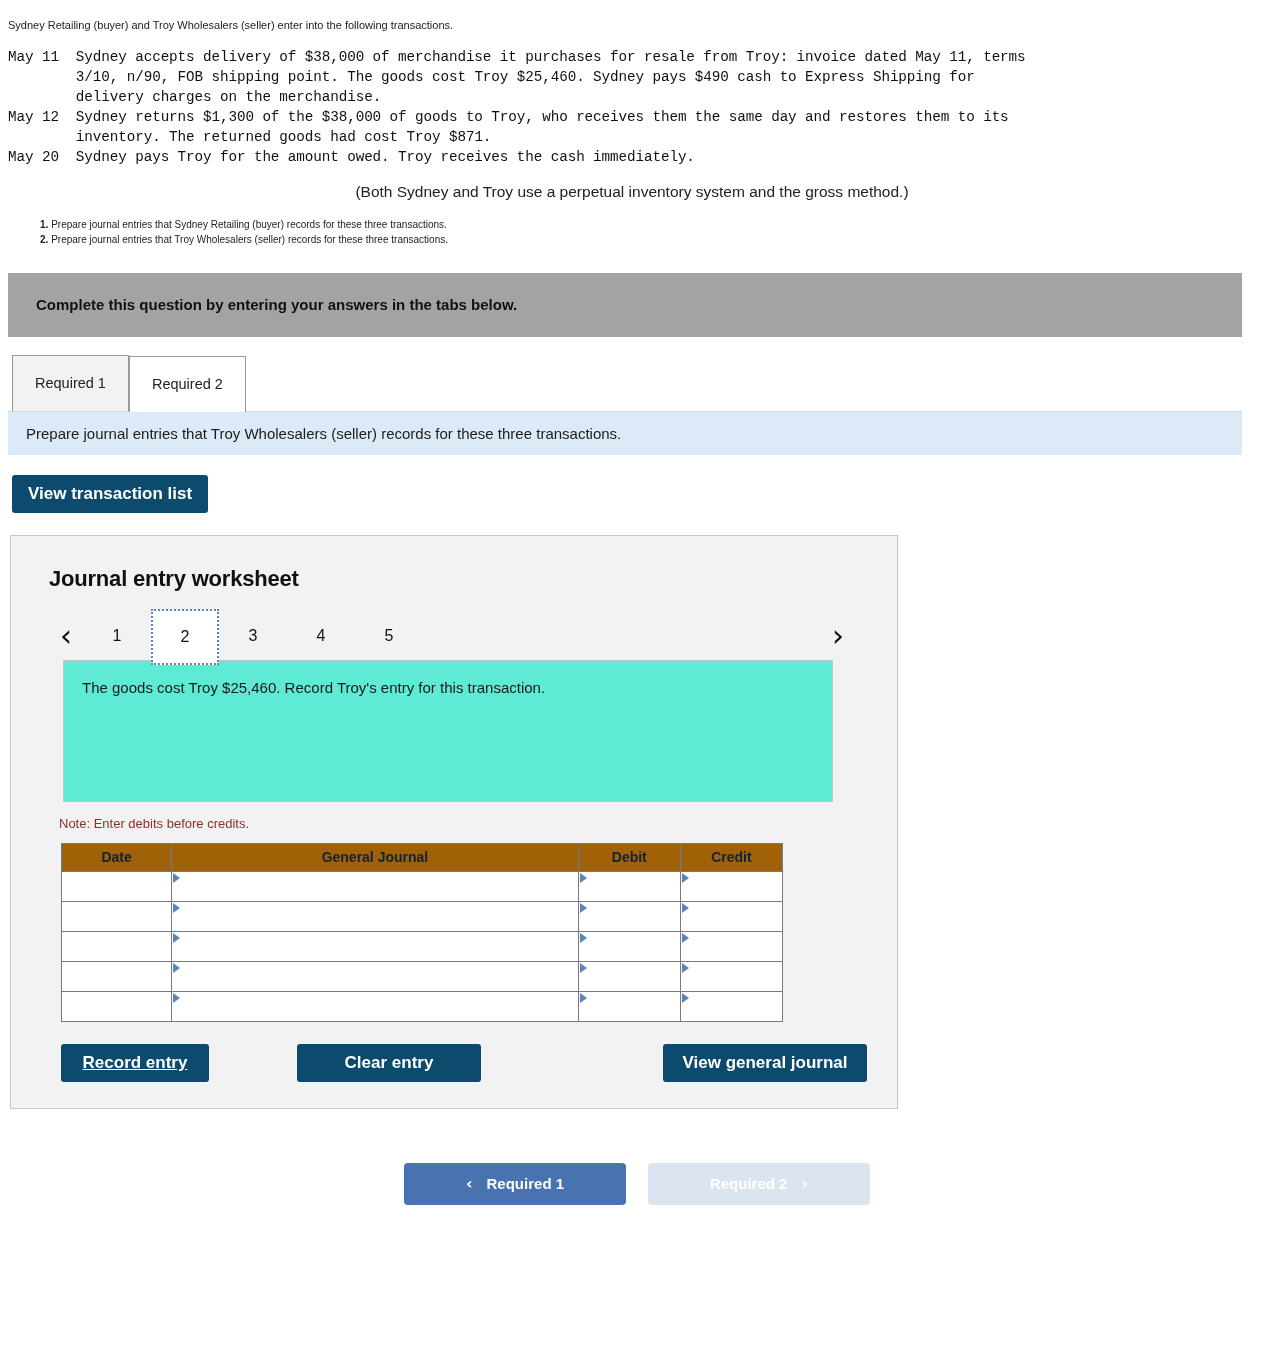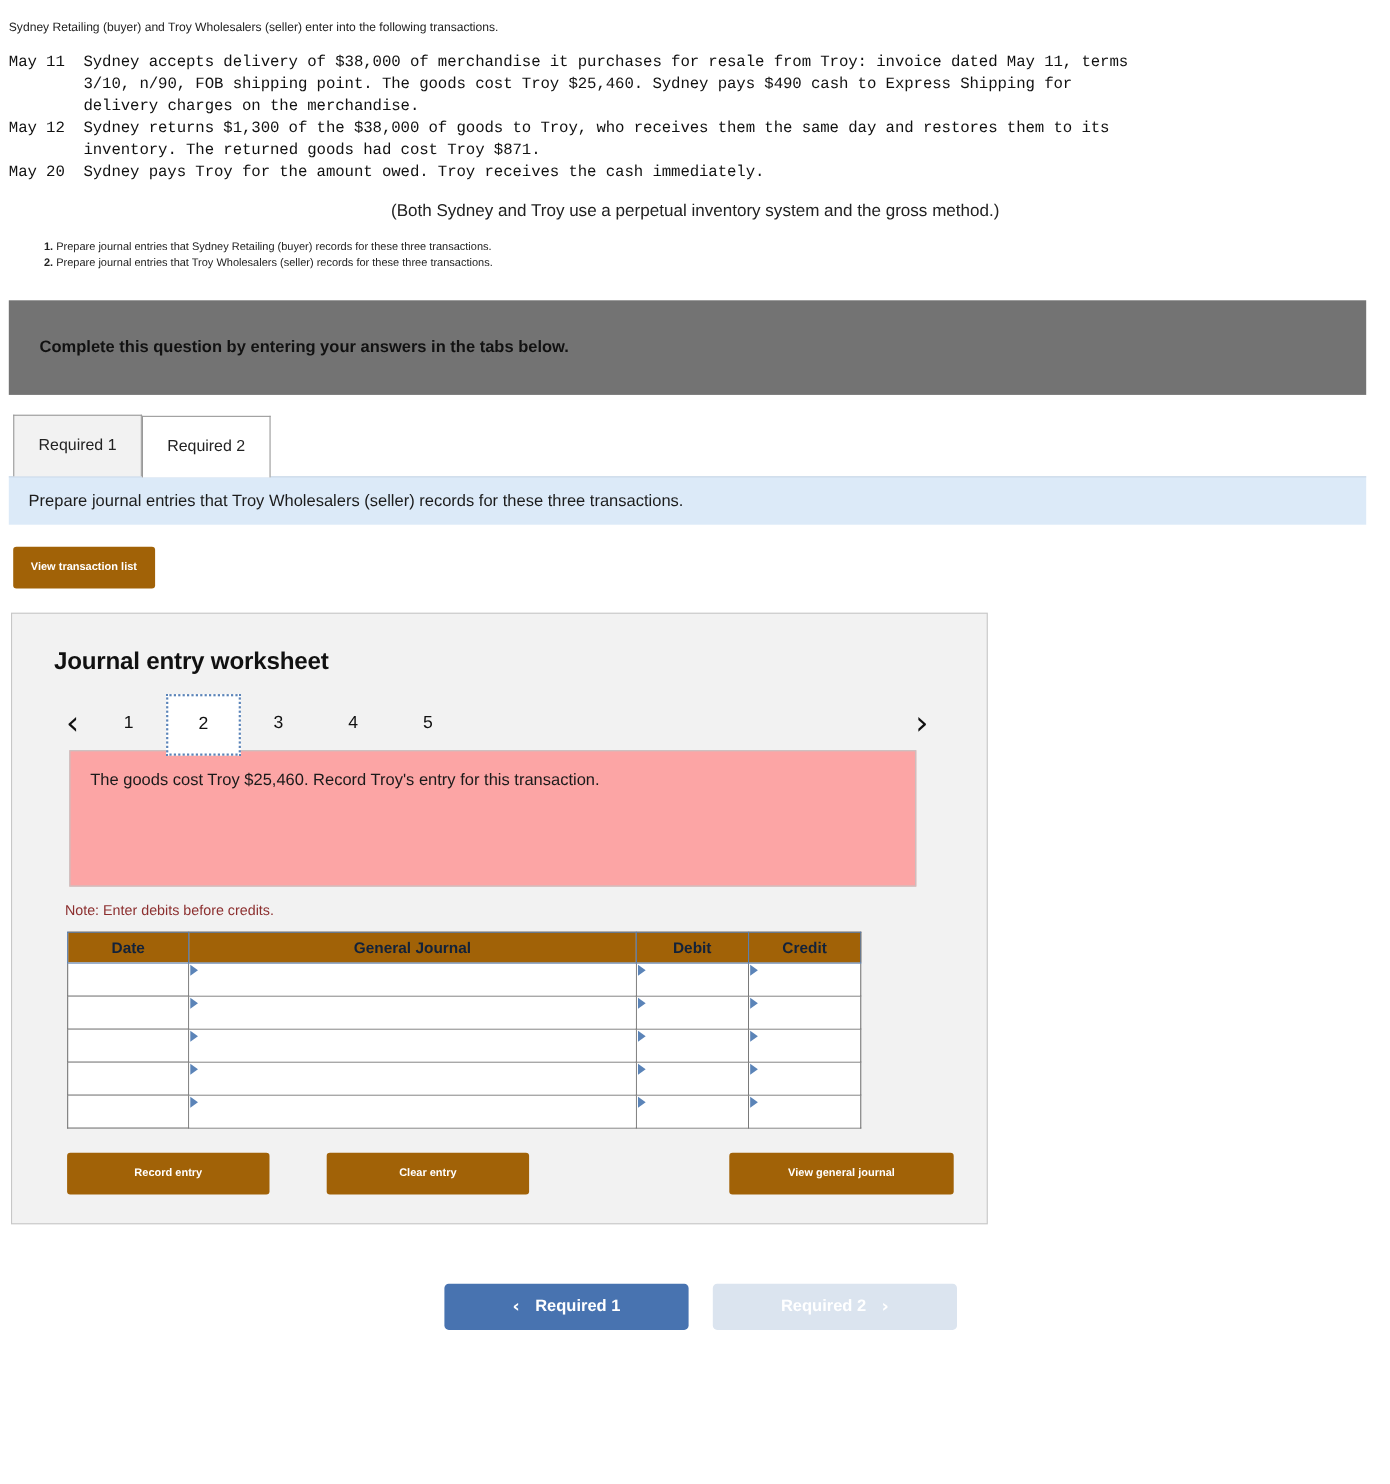--- a/index.html
+++ b/index.html
@@ -49,22 +49,22 @@
     font-size: 10px;
     line-height: 1.5;
     color: #222;
   }
   .req-list li { display: block; }
   .req-num { font-weight: bold; }
 
   
   .banner {
     margin: 26px 22px 0 8px;
-    background: #737373;
-    height: 86px;
+    background: #a3a3a3;
+    height: 64px;
     display: flex;
     align-items: center;
     padding-left: 28px;
     font-weight: bold;
     font-size: 15px;
     color: #111;
   }
 
   
   .tabs {
@@ -101,26 +101,26 @@
     display: flex;
     align-items: center;
     padding-left: 18px;
     font-size: 15px;
     color: #1c1c1c;
     border-top: 1px solid #c9d8e6;
   }
 
   
   .btn-blue {
-    background: #a16207;
+    background: #0c4a6e;
     color: #ffffff;
     border: none;
     border-radius: 3px;
     font-weight: bold;
-    font-size: 10px;
+    font-size: 17px;
     font-family: "Liberation Sans", sans-serif;
     cursor: pointer;
     padding: 0 16px;
   }
   .view-txn-wrap { padding: 20px 0 0 12px; }
   #view-transaction-list { height: 38px; }
 
   
   .worksheet {
     margin: 22px 0 0 10px;
@@ -169,23 +169,23 @@
   .page-num.active {
     background: #ffffff;
     border: 2px dotted #5b84b8;
     height: 56px;
     margin-top: 2px;
   }
 
   
   .desc-box {
     margin: 0 48px 0 52px;
-    background: #fca5a5;
+    background: #5eead4;
     border: 1px solid #c4c4c4;
-    height: 124px;
+    height: 142px;
     padding: 18px 18px 0 18px;
     font-size: 15px;
     color: #1a1a1a;
   }
 
   .note-debits {
     margin: 14px 0 0 48px;
     color: #8c2f2f;
     font-size: 13px;
   }
@@ -239,21 +239,21 @@
   }
 
   
   .ws-actions {
     margin: 22px 0 0 50px;
     position: relative;
     height: 38px;
     width: 806px;
   }
   .ws-actions .btn-blue { position: absolute; height: 38px; top: 0; }
-  #record-entry-button   { left: 0;   width: 184px; }
+  #record-entry-button   { left: 0;   width: 148px; text-decoration: underline; }
   #clear-entry-button    { left: 236px; width: 184px; }
   #view-general-journal-button { left: 602px; width: 204px; }
 
   
   .bottom-nav {
     display: flex;
     justify-content: center;
     gap: 22px;
     margin-top: 54px;
     padding-left: 10px;

